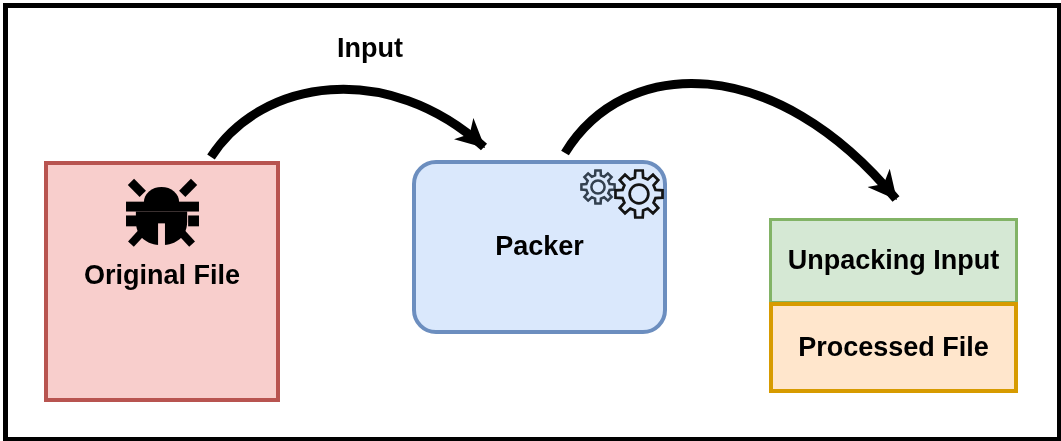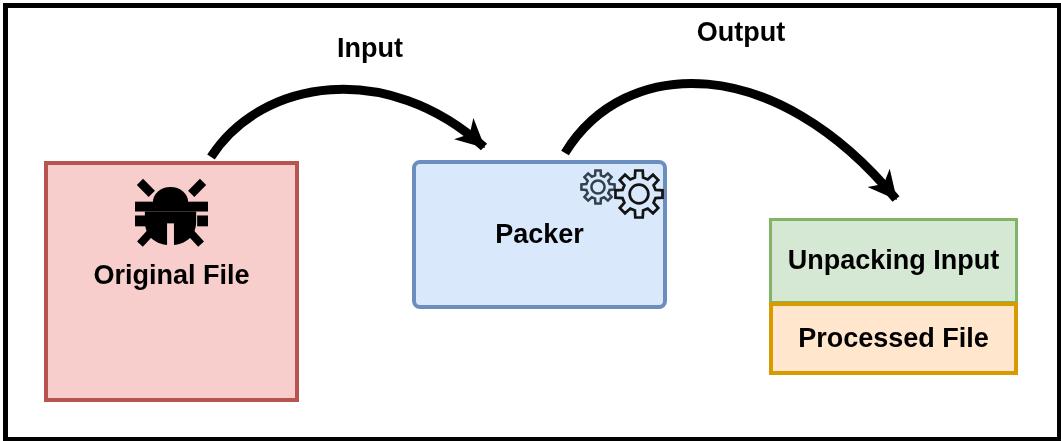--- a/index.html
+++ b/index.html
@@ -32,43 +32,43 @@
   }
   .node-label {
     font-weight: bold;
     font-size: 27px;
     color: #000000;
     line-height: 1.1;
     white-space: nowrap;
   }
   #original-file {
     left: 44px; top: 161px;
-    width: 255px; height: 241px;
+    width: 236px; height: 241px;
     background: #f8cecc;
     border: 4px solid #b85450;
     justify-content: flex-start;
     padding-top: 13px;
   }
   #original-file .node-label { margin-top: 12px; }
   #packer {
     left: 412px; top: 160px;
-    width: 255px; height: 149px;
+    width: 255px; height: 174px;
     background: #dae8fc;
     border: 4px solid #6c8ebf;
-    border-radius: 8px;
+    border-radius: 24px;
   }
   #unpacking-stub {
     left: 769px; top: 218px;
     width: 249px; height: 86px;
     background: #d5e8d4;
     border: 3px solid #82b366;
   }
   #processed-file {
     left: 769px; top: 302px;
-    width: 249px; height: 73px;
+    width: 249px; height: 91px;
     background: #ffe6cc;
     border: 4px solid #d79b00;
   }
   .edge-label {
     position: absolute;
     transform: translateX(-50%);
     font-weight: bold;
     font-size: 27px;
     color: #000000;
     white-space: nowrap;
@@ -138,21 +138,20 @@
   </div>
 
   <div class="node" id="unpacking-stub">
     <div class="node-label">Unpacking Input</div>
   </div>
   <div class="node" id="processed-file">
     <div class="node-label">Processed File</div>
   </div>
 
   <div class="edge-label" id="input-label">Input</div>
-  <div class="edge-label" id="output-label">Output</div>
 
   <svg id="arrow-layer" viewBox="0 0 1061 441" aria-hidden="true">
     <defs>
       <marker id="ah" viewBox="0 0 10 10" refX="9.5" refY="5" markerWidth="3.4" markerHeight="3.2" orient="auto">
         <path d="M 0 0 L 10 5 L 0 10 L 2.8 5 Z" fill="#000000"></path>
       </marker>
     </defs>
     <path d="M 211 157 C 262 78, 388 60, 484 147" fill="none" stroke="#000000" stroke-width="9" marker-end="url(#ah)"></path>
     <path d="M 565 153 C 625 55, 775 52, 896 199" fill="none" stroke="#000000" stroke-width="9" marker-end="url(#ah)"></path>
   </svg>

